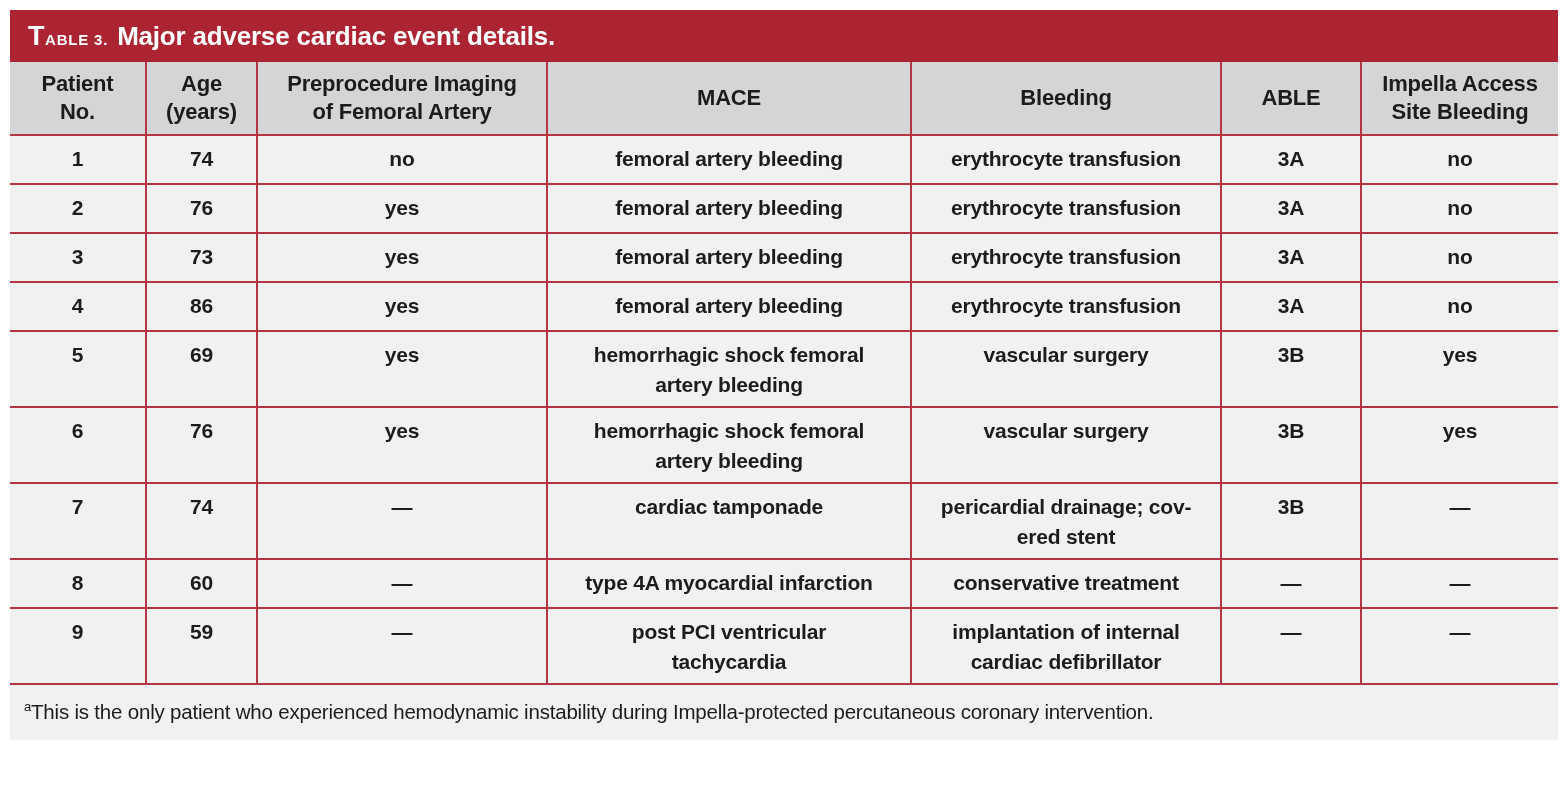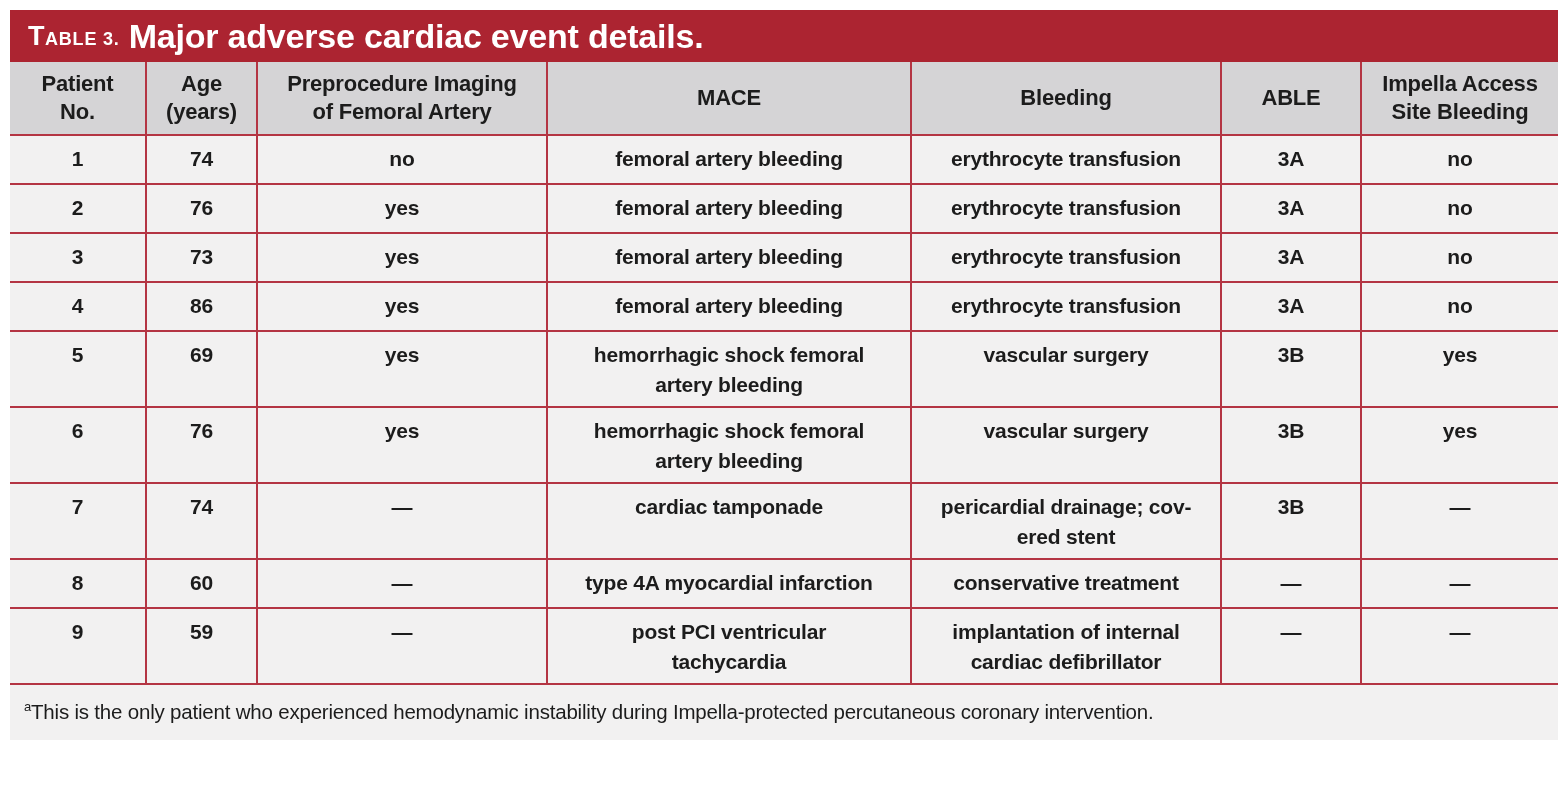--- a/index.html
+++ b/index.html
@@ -20,22 +20,22 @@
     width: 1548px;
     height: 52px;
     background: #ac2431;
     color: #ffffff;
     display: flex;
     align-items: center;
     padding-left: 18px;
     font-weight: 700;
   }
   .title-bar .t-initial { font-size: 27px; letter-spacing: 0.5px; }
-  .title-bar .t-rest   { font-size: 18px; letter-spacing: 0.8px; }
-  .title-bar .t-title  { font-size: 34px; margin-left: 9px; letter-spacing: -0.2px; }
+  .title-bar .t-rest   { font-size: 15px; letter-spacing: 0.8px; }
+  .title-bar .t-title  { font-size: 26px; margin-left: 9px; letter-spacing: -0.2px; }
 
   
   table.mace-table {
     width: 1548px;
     table-layout: fixed;
     border-collapse: collapse;
     border-radius: 15px;
   }
   .mace-table th, .mace-table td {
     border: 2px solid #b43543;

